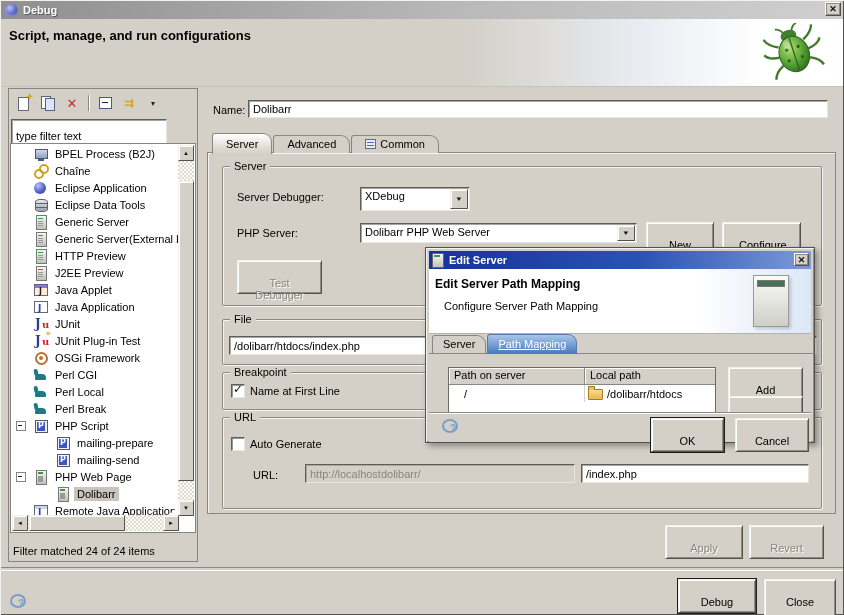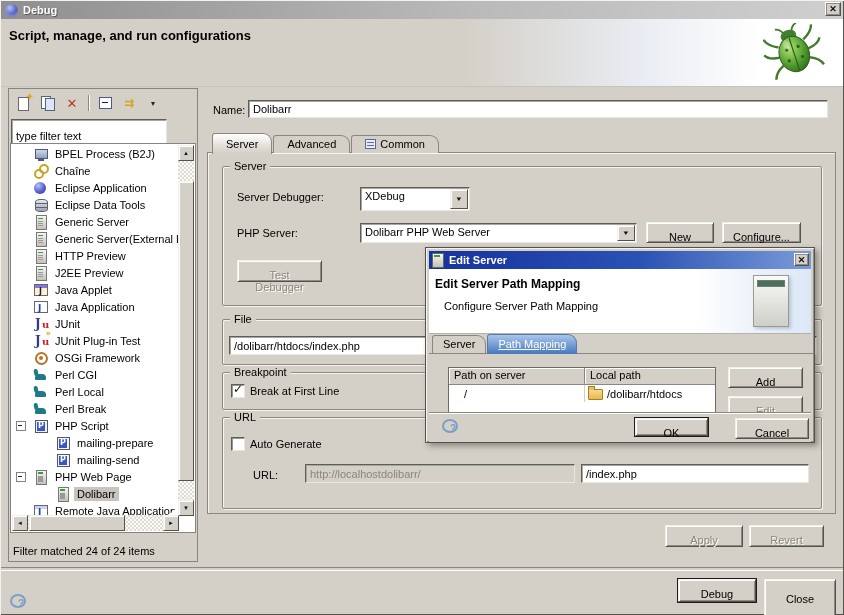--- a/index.html
+++ b/index.html
@@ -21,21 +21,21 @@
           background:linear-gradient(90deg,#d4d0c8 55%,#e9ecf2 76%,#ffffff 90%);border-bottom:1px solid #c6c3bb;}
   .banner-title{position:absolute;left:8px;top:9px;font-size:13px;font-weight:bold;}
   .bug{position:absolute;right:18px;top:4px;}
   
   .field{position:absolute;box-sizing:border-box;background:#fff;border:1px solid;
          border-color:#5f5d57 #e8e6e0 #e8e6e0 #5f5d57;box-shadow:inset 1px 1px 0 #a9a6a0;
          font:11px "Liberation Sans","DejaVu Sans",sans-serif;padding:1px 4px;color:#000;}
   .field.gray{background:#d4d0c8;color:#8a867c;}
   .btn{position:absolute;box-sizing:border-box;background:#d4d0c8;border:1px solid;
        border-color:#f2f0ec #55524b #55524b #f2f0ec;box-shadow:inset 1px 1px 0 #fff, inset -1px -1px 0 #8e8b84;
-       font:11px "Liberation Sans","DejaVu Sans",sans-serif;text-align:center;padding:8px;color:#000;cursor:default;}
+       font:11px "Liberation Sans","DejaVu Sans",sans-serif;text-align:center;padding:16px;color:#000;cursor:default;}
   .btn.default{box-shadow:0 0 0 1px #1c1c1c, inset 1px 1px 0 #fff, inset -1px -1px 0 #8e8b84;}
   .btn.disabled{color:#8a867c;text-shadow:1px 1px 0 #fff;}
   .group{position:absolute;box-sizing:border-box;border:1px solid #8c8981;border-radius:2px;
          box-shadow:inset 1px 1px 0 #f6f4f0, 1px 1px 0 #f6f4f0;}
   .legend{position:absolute;top:-7px;left:7px;background:#d4d0c8;padding:0 4px;}
   .lbl{position:absolute;white-space:nowrap;}
   .combo{position:absolute;box-sizing:border-box;background:#fff;border:1px solid;
          border-color:#5f5d57 #e8e6e0 #e8e6e0 #5f5d57;box-shadow:inset 1px 1px 0 #a9a6a0;}
   .combo-val{position:absolute;left:4px;top:2px;white-space:nowrap;}
   .combo-btn{position:absolute;right:1px;top:1px;bottom:1px;width:16px;background:#d4d0c8;
@@ -386,21 +386,21 @@
     <span class="legend">File</span>
   </div>
   <input class="field" style="left: 229px; top: 336px; width: 588px; height: 19px;" value="/dolibarr/htdocs/index.php">
 
   <div class="group" style="left:222px;top:372px;width:600px;height:38px;">
     <span class="legend">Breakpoint</span>
   </div>
   <span class="cb checked" style="left:231px;top:384px;">
       <span class="ck">✓</span>
     </span>
-  <span class="lbl" style="left:250px;top:385px;">Break at First Line</span>
+  <span class="lbl" style="left:250px;top:385px;">Name at First Line</span>
 
   <div class="group" style="left:222px;top:417px;width:600px;height:92px;">
     <span class="legend">URL</span>
   </div>
   <span class="cb" style="left:231px;top:437px;"></span>
   <span class="lbl" style="left:250px;top:438px;">Auto Generate</span>
   <span class="lbl" style="left:253px;top:469px;">URL:</span>
   <input class="field gray" style="left: 305px; top: 464px; width: 270px; height: 19px;" disabled="" value="http://localhostdolibarr/">
   <input class="field" style="left: 581px; top: 464px; width: 228px; height: 19px;" value="/index.php">
 
@@ -441,18 +441,18 @@
             <span class="folder"></span>
             <span>/dolibarr/htdocs</span>
           </div>
         </div>
       </div>
       <button class="btn" style="left:299px;top:13px;width:75px;height:21px;">Add</button>
       <button class="btn disabled" style="left:299px;top:42px;width:75px;height:21px;">Edit</button>
     </div>
     <div class="dlg-bottom">
       <button class="help-circle" style="left:13px;top:6px;"><span>?</span></button>
-      <button class="btn default" style="left:206px;top:5px;width:73px;height:16px;">OK</button>
+      <button class="btn default" style="left:222px;top:5px;width:73px;height:16px;">OK</button>
       <button class="btn" style="left:306px;top:5px;width:74px;height:21px;">Cancel</button>
     </div>
   </div>
 
 </div>
 
 </body></html>

